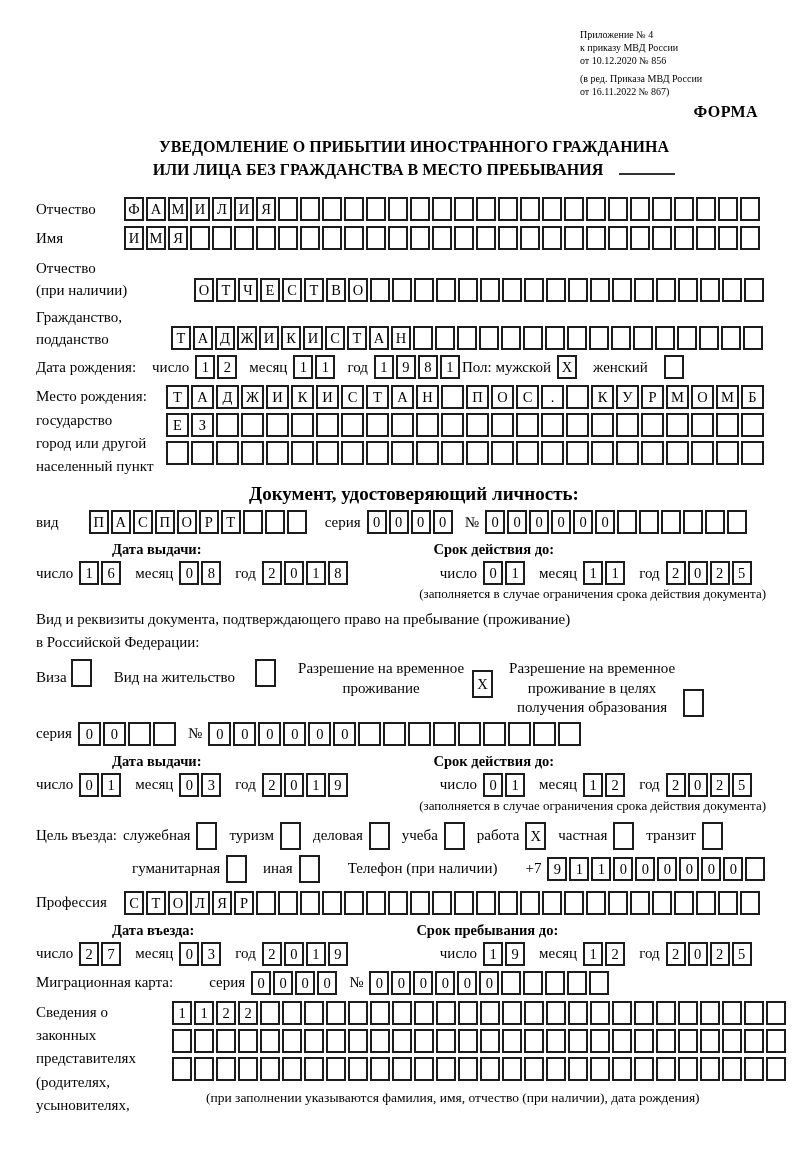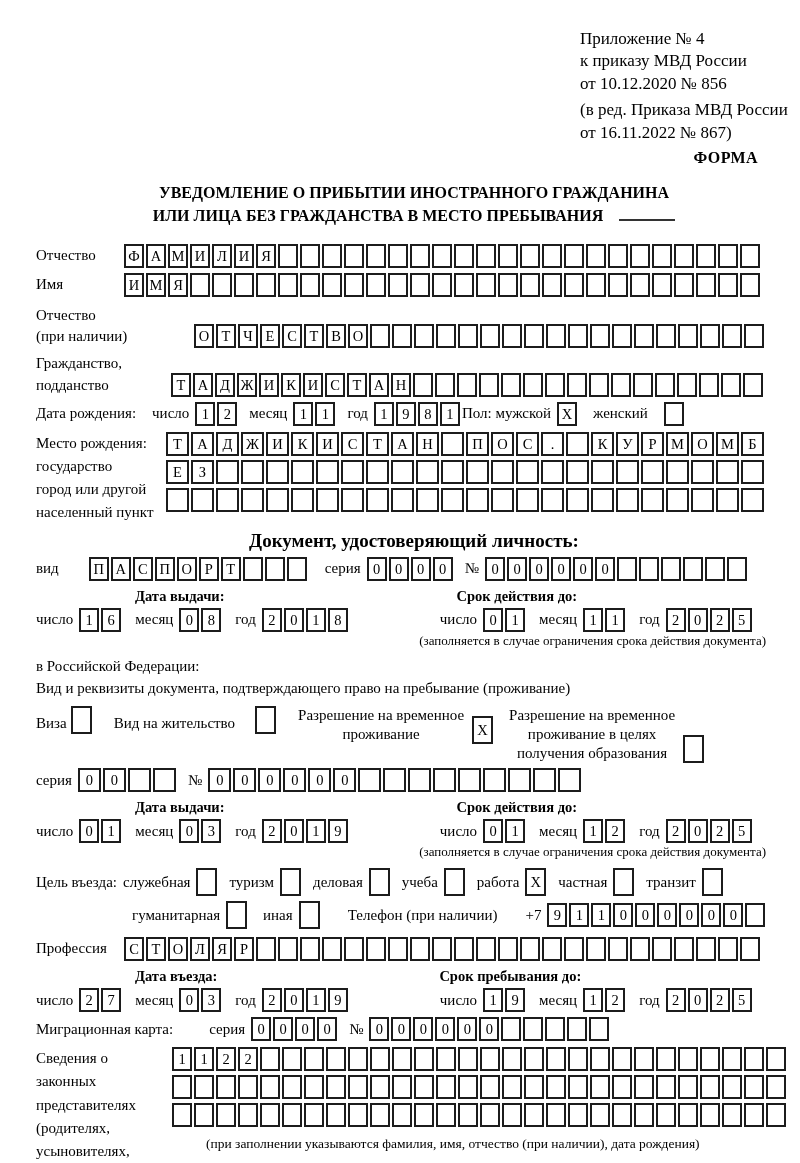--- a/index.html
+++ b/index.html
@@ -1,20 +1,20 @@
 <!DOCTYPE html>
 <html><head>
 <meta charset="utf-8">
 <style>
   *{box-sizing:border-box;margin:0;padding:0}
   html,body{background:#fff}
   body{width:800px;height:1163px;color:#000;font-family:"Liberation Serif","DejaVu Serif",serif;font-size:15px;overflow:hidden}
   .page{padding:28px 8px 0 36px;width:800px}
 
-  .hdr-right{margin-left:544px;font-size:17px;line-height:1.32}
+  .hdr-right{margin-left:544px;font-size:10px;line-height:1.32}
   .hdr-right .gap{margin-top:4px}
   .forma{text-align:right;padding-right:34px;font-weight:bold;font-size:16px;margin-top:5px;letter-spacing:.4px}
 
   .title{text-align:center;font-weight:bold;font-size:16px;margin-top:14px;line-height:1.45}
   .blank-line{display:inline-block;width:56px;border-bottom:2.5px solid #333;margin-left:16px;height:13px}
 
   .sec1{font-weight:bold;font-size:15px;margin-top:20px;text-align:center;white-space:nowrap}
 
   .frow{display:flex;align-items:center;margin-top:5px}
   .frow.top{align-items:flex-end}
@@ -37,21 +37,21 @@
   .two-col{display:flex;margin-top:6px}
   .lblcol{flex:0 0 auto;line-height:1.55}
   .cellcol .cells{margin-bottom:4px}
 
   .dochdr{text-align:center;font-weight:bold;font-size:19px;margin-top:5px}
 
   .inrow{display:flex;align-items:center;margin-top:5px}
   .mr6{margin-right:6px}.ml10{margin-left:10px}.ml16{margin-left:16px}
 
   .dlabels{display:flex;font-weight:bold;margin-top:7px;font-size:14.5px}
-  .dl1{margin-left:99px}
+  .dl1{margin-left:76px}
   .dl2{margin-left:232px}
   .dl2b{margin-left:222px}
   .dates{display:flex;align-items:center;margin-top:3px}
   .dg{display:flex;align-items:center}
   .dg .t{margin-right:6px}
   .dg .cells{margin-right:12px}
   .gap90{width:78px}
   .note{font-size:13px;text-align:right;padding-right:26px;margin-top:1px}
 
   .plain{margin-top:6px;line-height:1.5}
@@ -428,22 +428,22 @@
           <span class="cell">2</span>
           <span class="cell">0</span>
           <span class="cell">2</span>
           <span class="cell">5</span>
         </span>
     </div>
   </div>
   <div class="note">(заполняется в случае ограничения срока действия документа)</div>
 
   <div class="plain">
+    <div>Вид и реквизиты документа, подтверждающего право на пребывание (проживание)</div>
     <div>в Российской Федерации:</div>
-    <div>Вид и реквизиты документа, подтверждающего право на пребывание (проживание)</div>
   </div>
 
   <div class="permits">
     <div class="pitem">
       <span class="ptxt">Виза</span>
       <span class="cbox tall" style="margin-left:4px"></span>
     </div>
     <div class="pitem" style="margin-left:22px">
       <span class="ptxt">Вид на жительство</span>
       <span class="cbox tall" style="margin-left:20px"></span>

